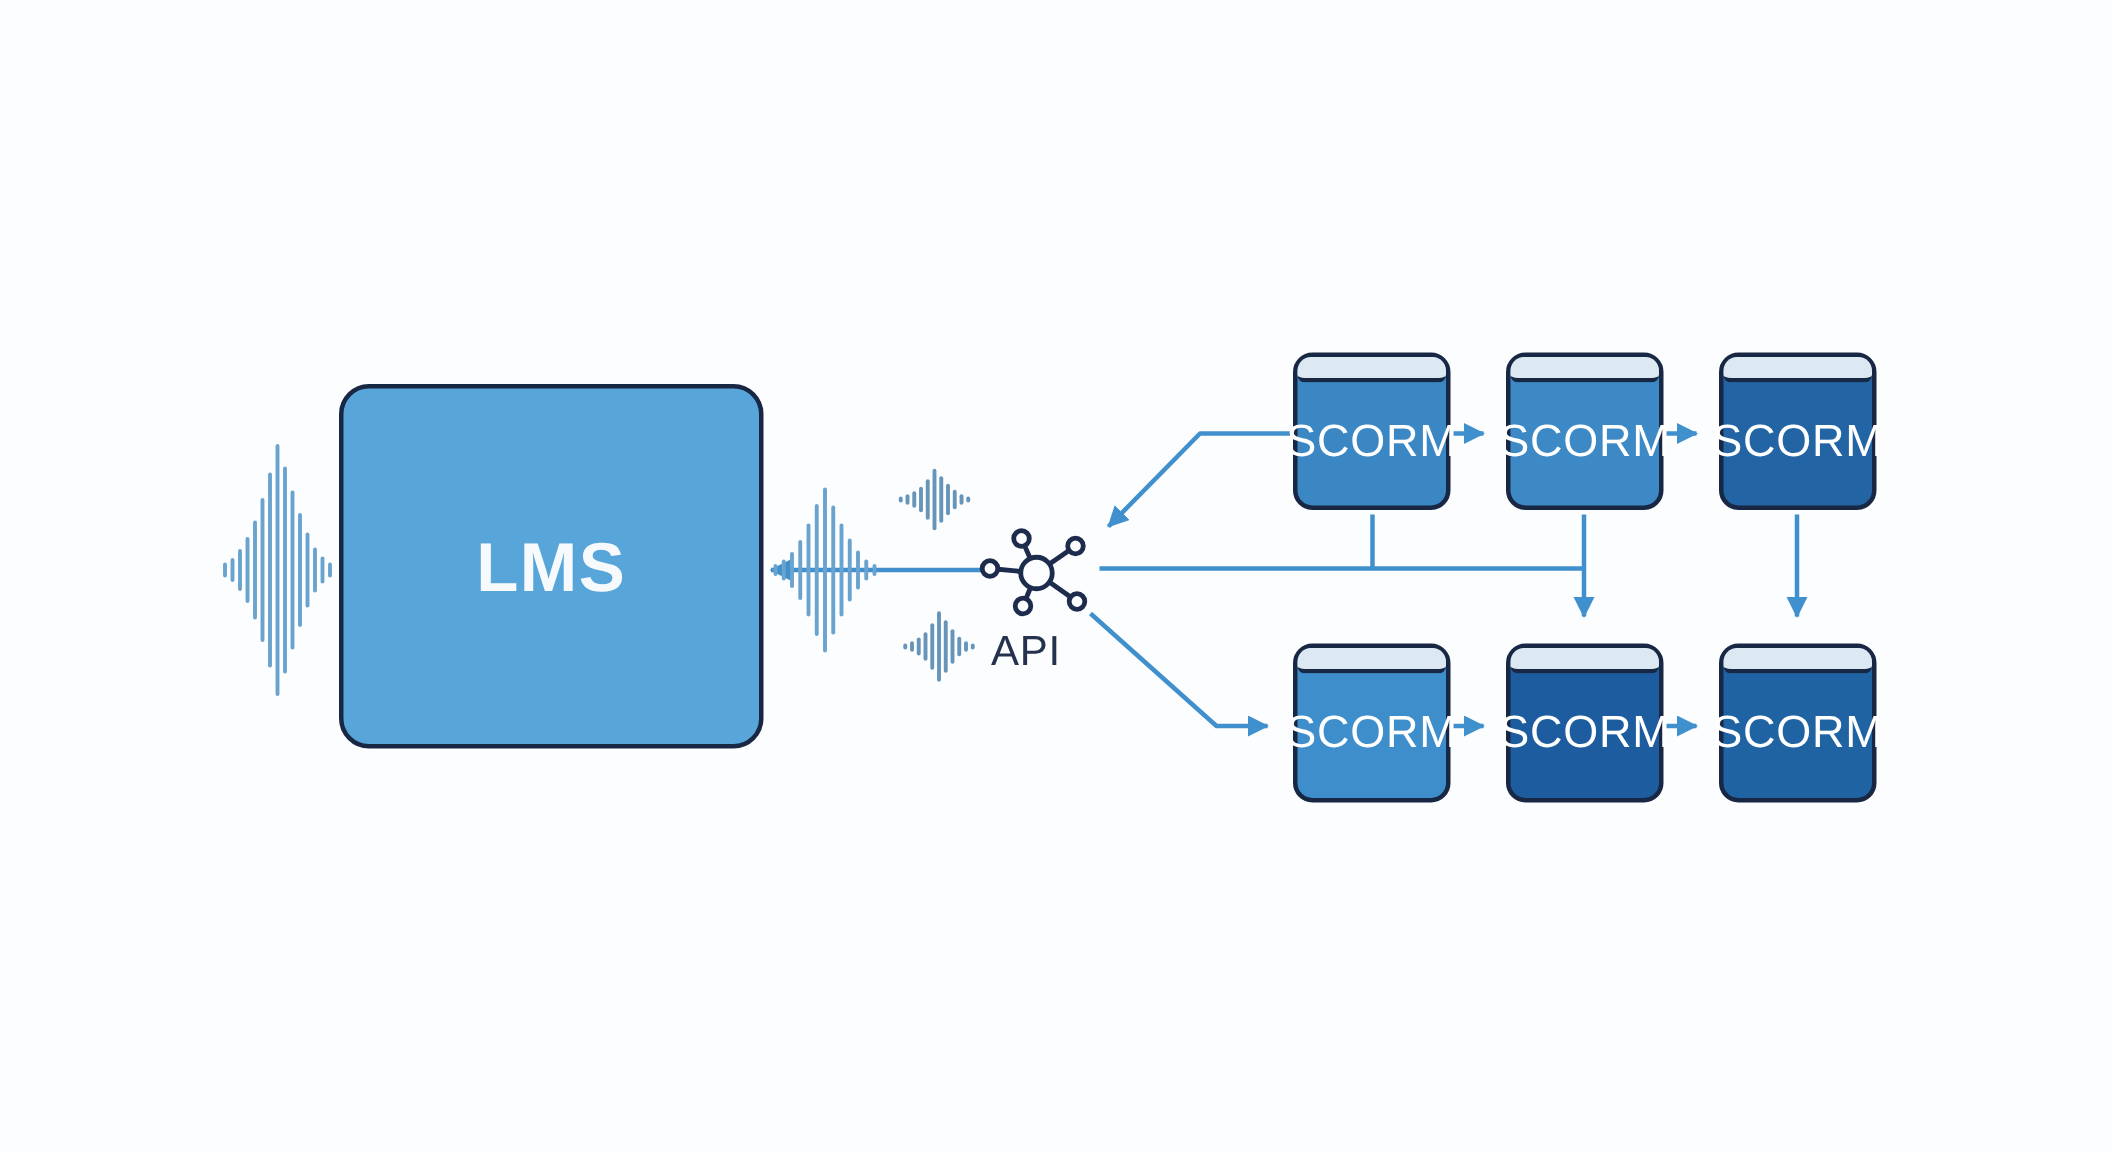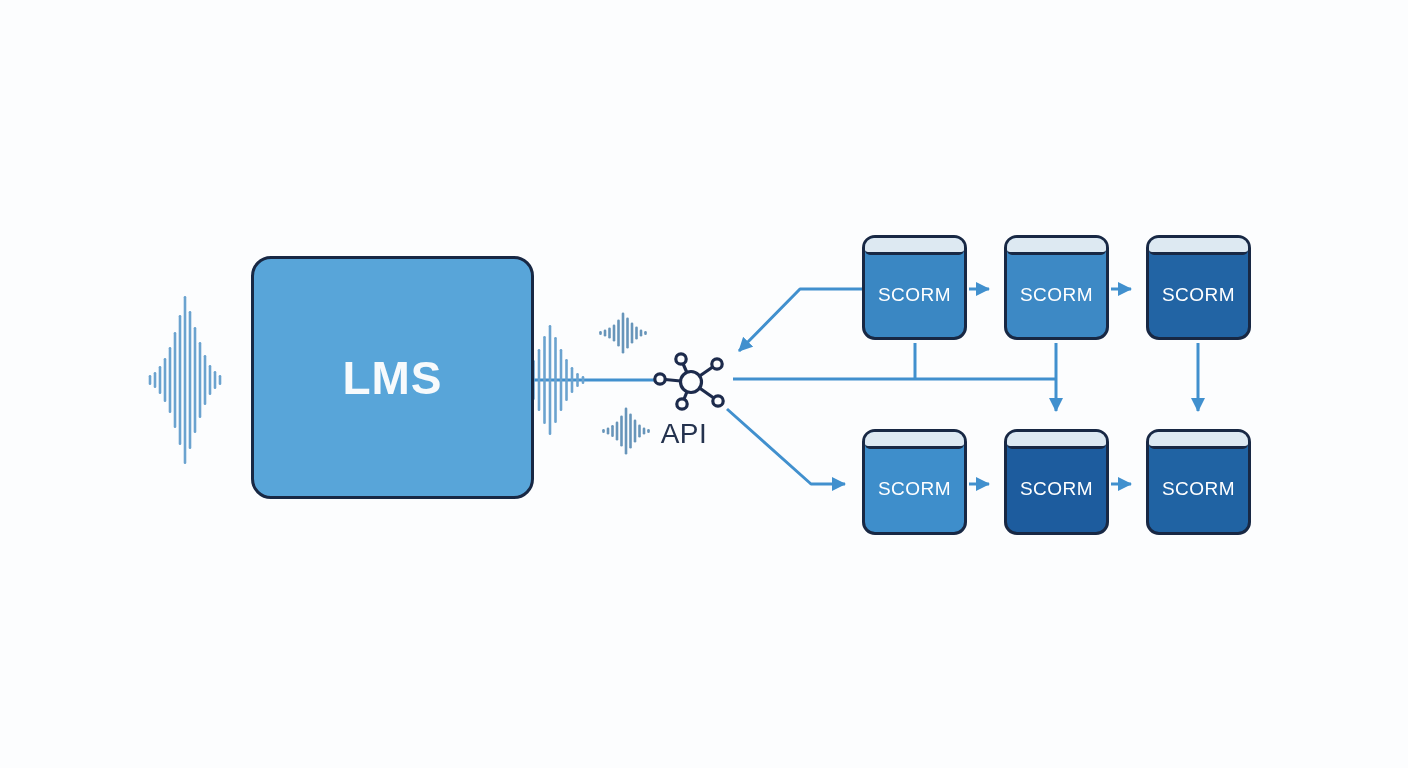--- a/index.html
+++ b/index.html
@@ -5,38 +5,38 @@
   html,body{margin:0;padding:0;background:#ffffff;}
   .stage{
     position:relative;width:1408px;height:768px;overflow:hidden;
     background:#fcfdfe;
     font-family:"Liberation Sans", sans-serif;
   }
   .layer{position:absolute;left:0;top:0;}
   .lms{
     position:absolute;left:226px;top:256px;width:283px;height:243px;
     border:3px solid #182844;border-radius:20px;box-sizing:border-box;
-    display:flex;align-items:center;justify-content:center;margin-left:25px;
+    display:flex;align-items:center;justify-content:center;
   }
   .lms span{color:#f7fafc;font-size:46px;font-weight:600;letter-spacing:1px;}
   .scorm{
     position:absolute;width:105px;box-sizing:border-box;
     border:3px solid #182844;border-radius:13px;
   }
   .row1{top:235px;height:105px;}
   .row2{top:429px;height:106px;}
   .c1{left:862px;} .c2{left:1004px;} .c3{left:1146px;}
   .cap{
     position:absolute;top:0;left:0;right:0;height:14px;
     border-bottom:3px solid #182844;border-radius:9px 9px 5px 5px;
   }
   .slabel{
     position:absolute;left:0;top:0;right:0;bottom:0;
     display:flex;align-items:center;justify-content:center;
-    padding-top:14px;color:#ffffff;font-size:19px;font-weight:500;letter-spacing:.5px;
+    padding-top:14px;color:#ffffff;font-size:30px;font-weight:500;letter-spacing:.5px;
   }
   .api-label{
     position:absolute;left:649px;top:418px;width:70px;text-align:center;
     font-size:28px;font-weight:500;color:#24324e;letter-spacing:.5px;
   }
 </style>
 </head>
 <body>
 
 <div class="stage">

